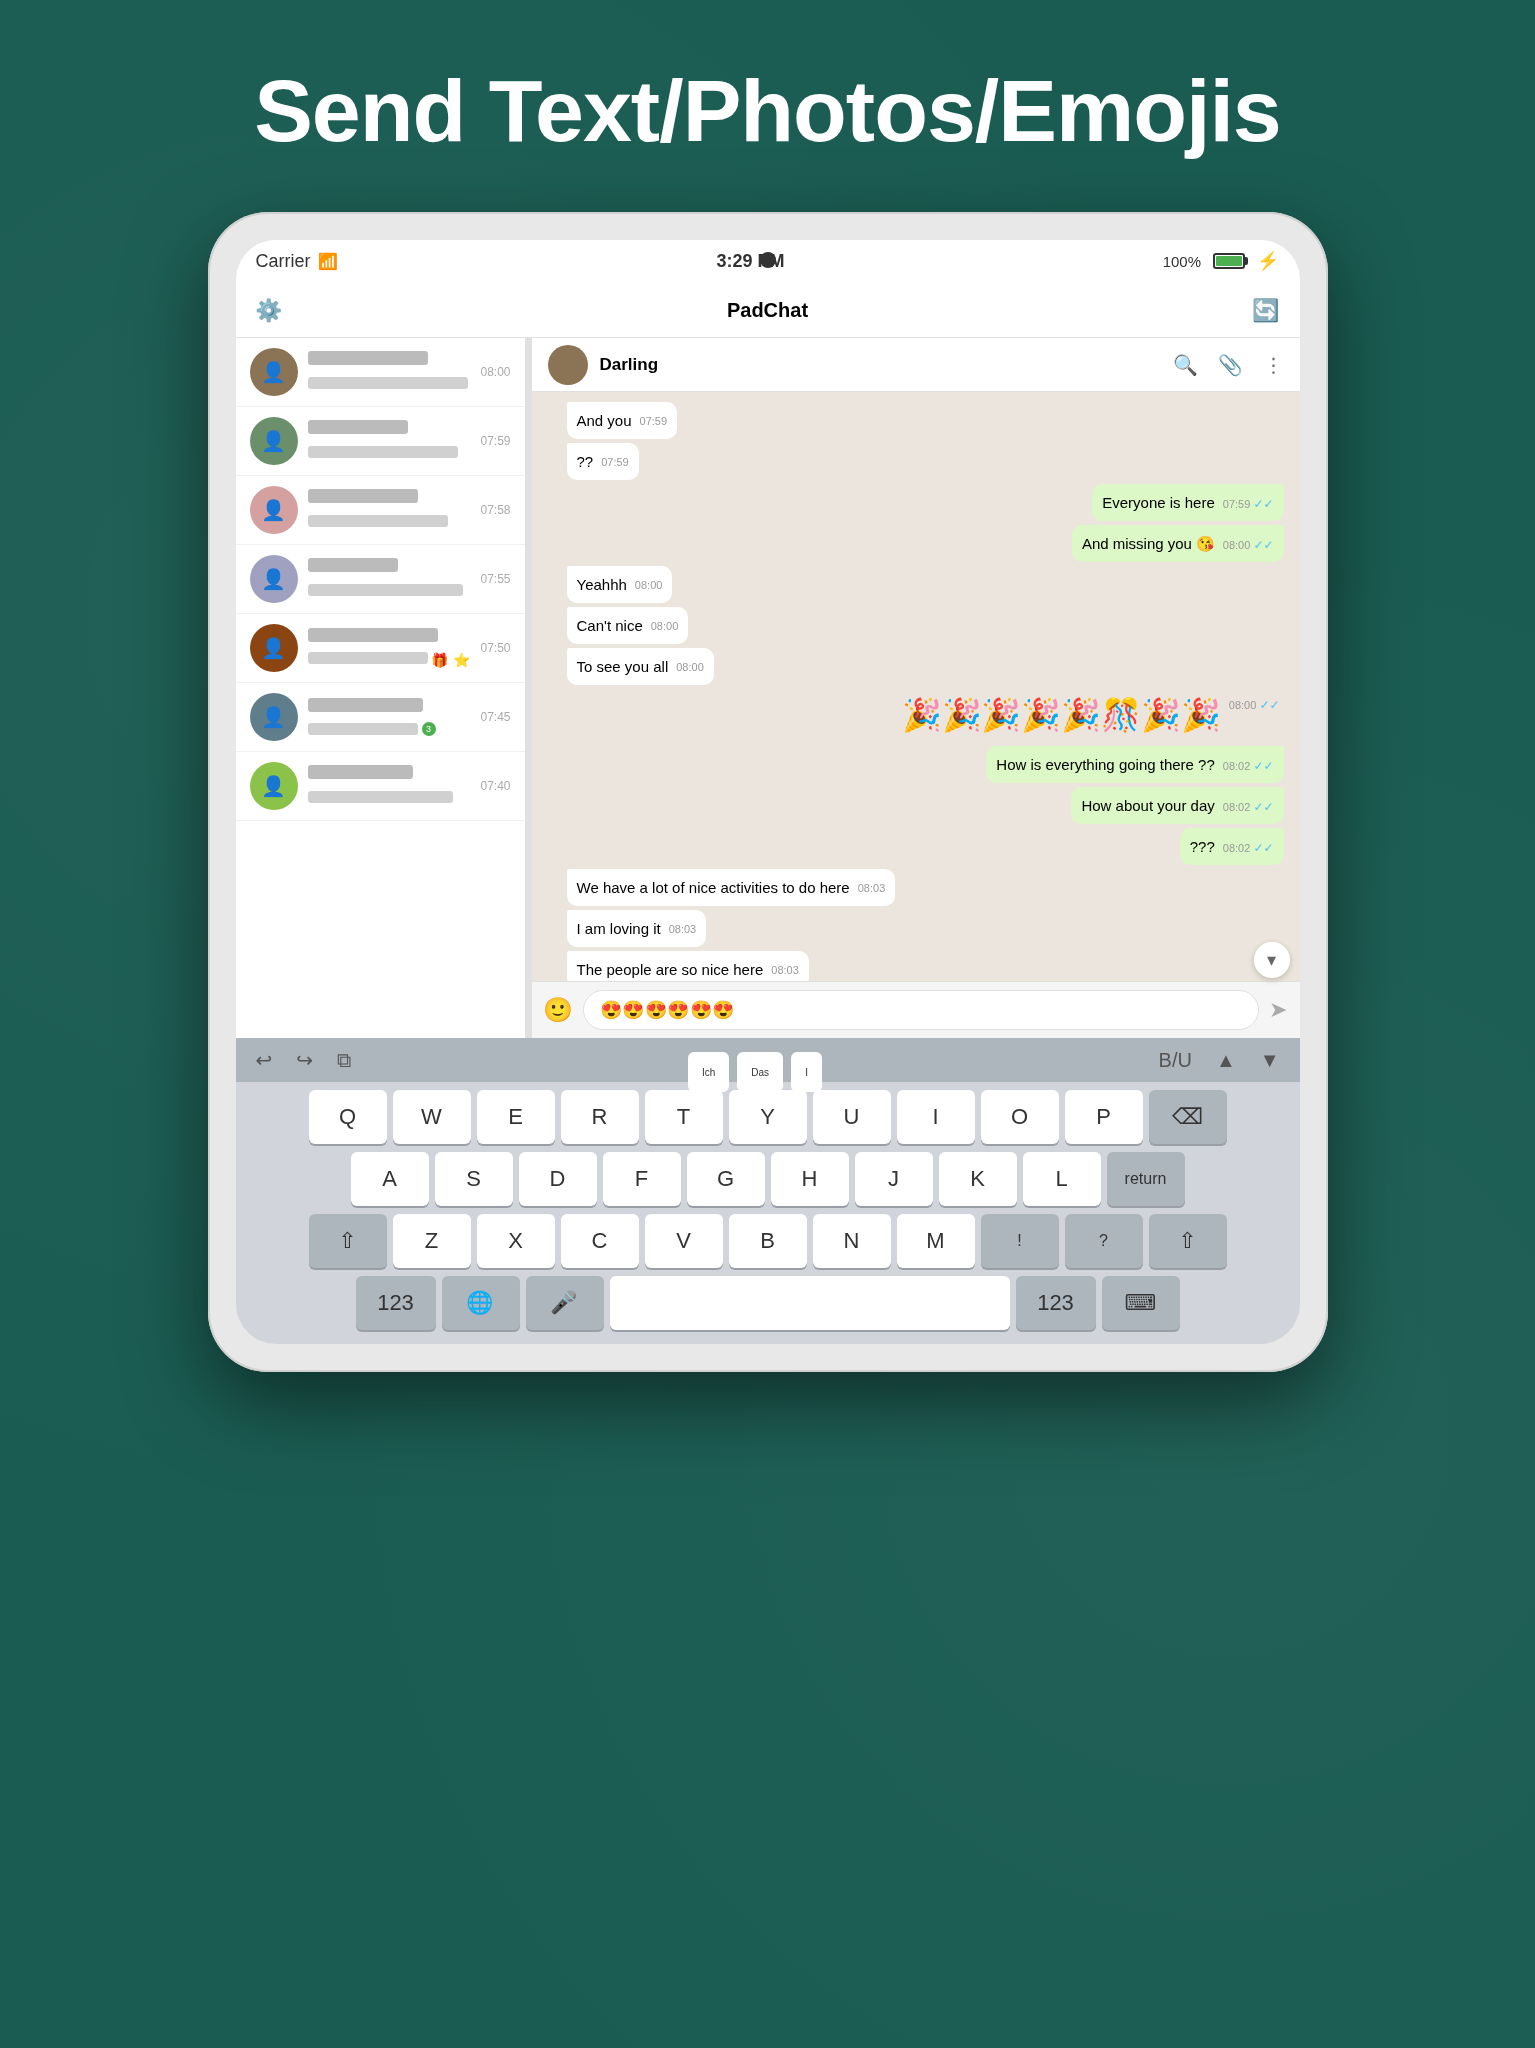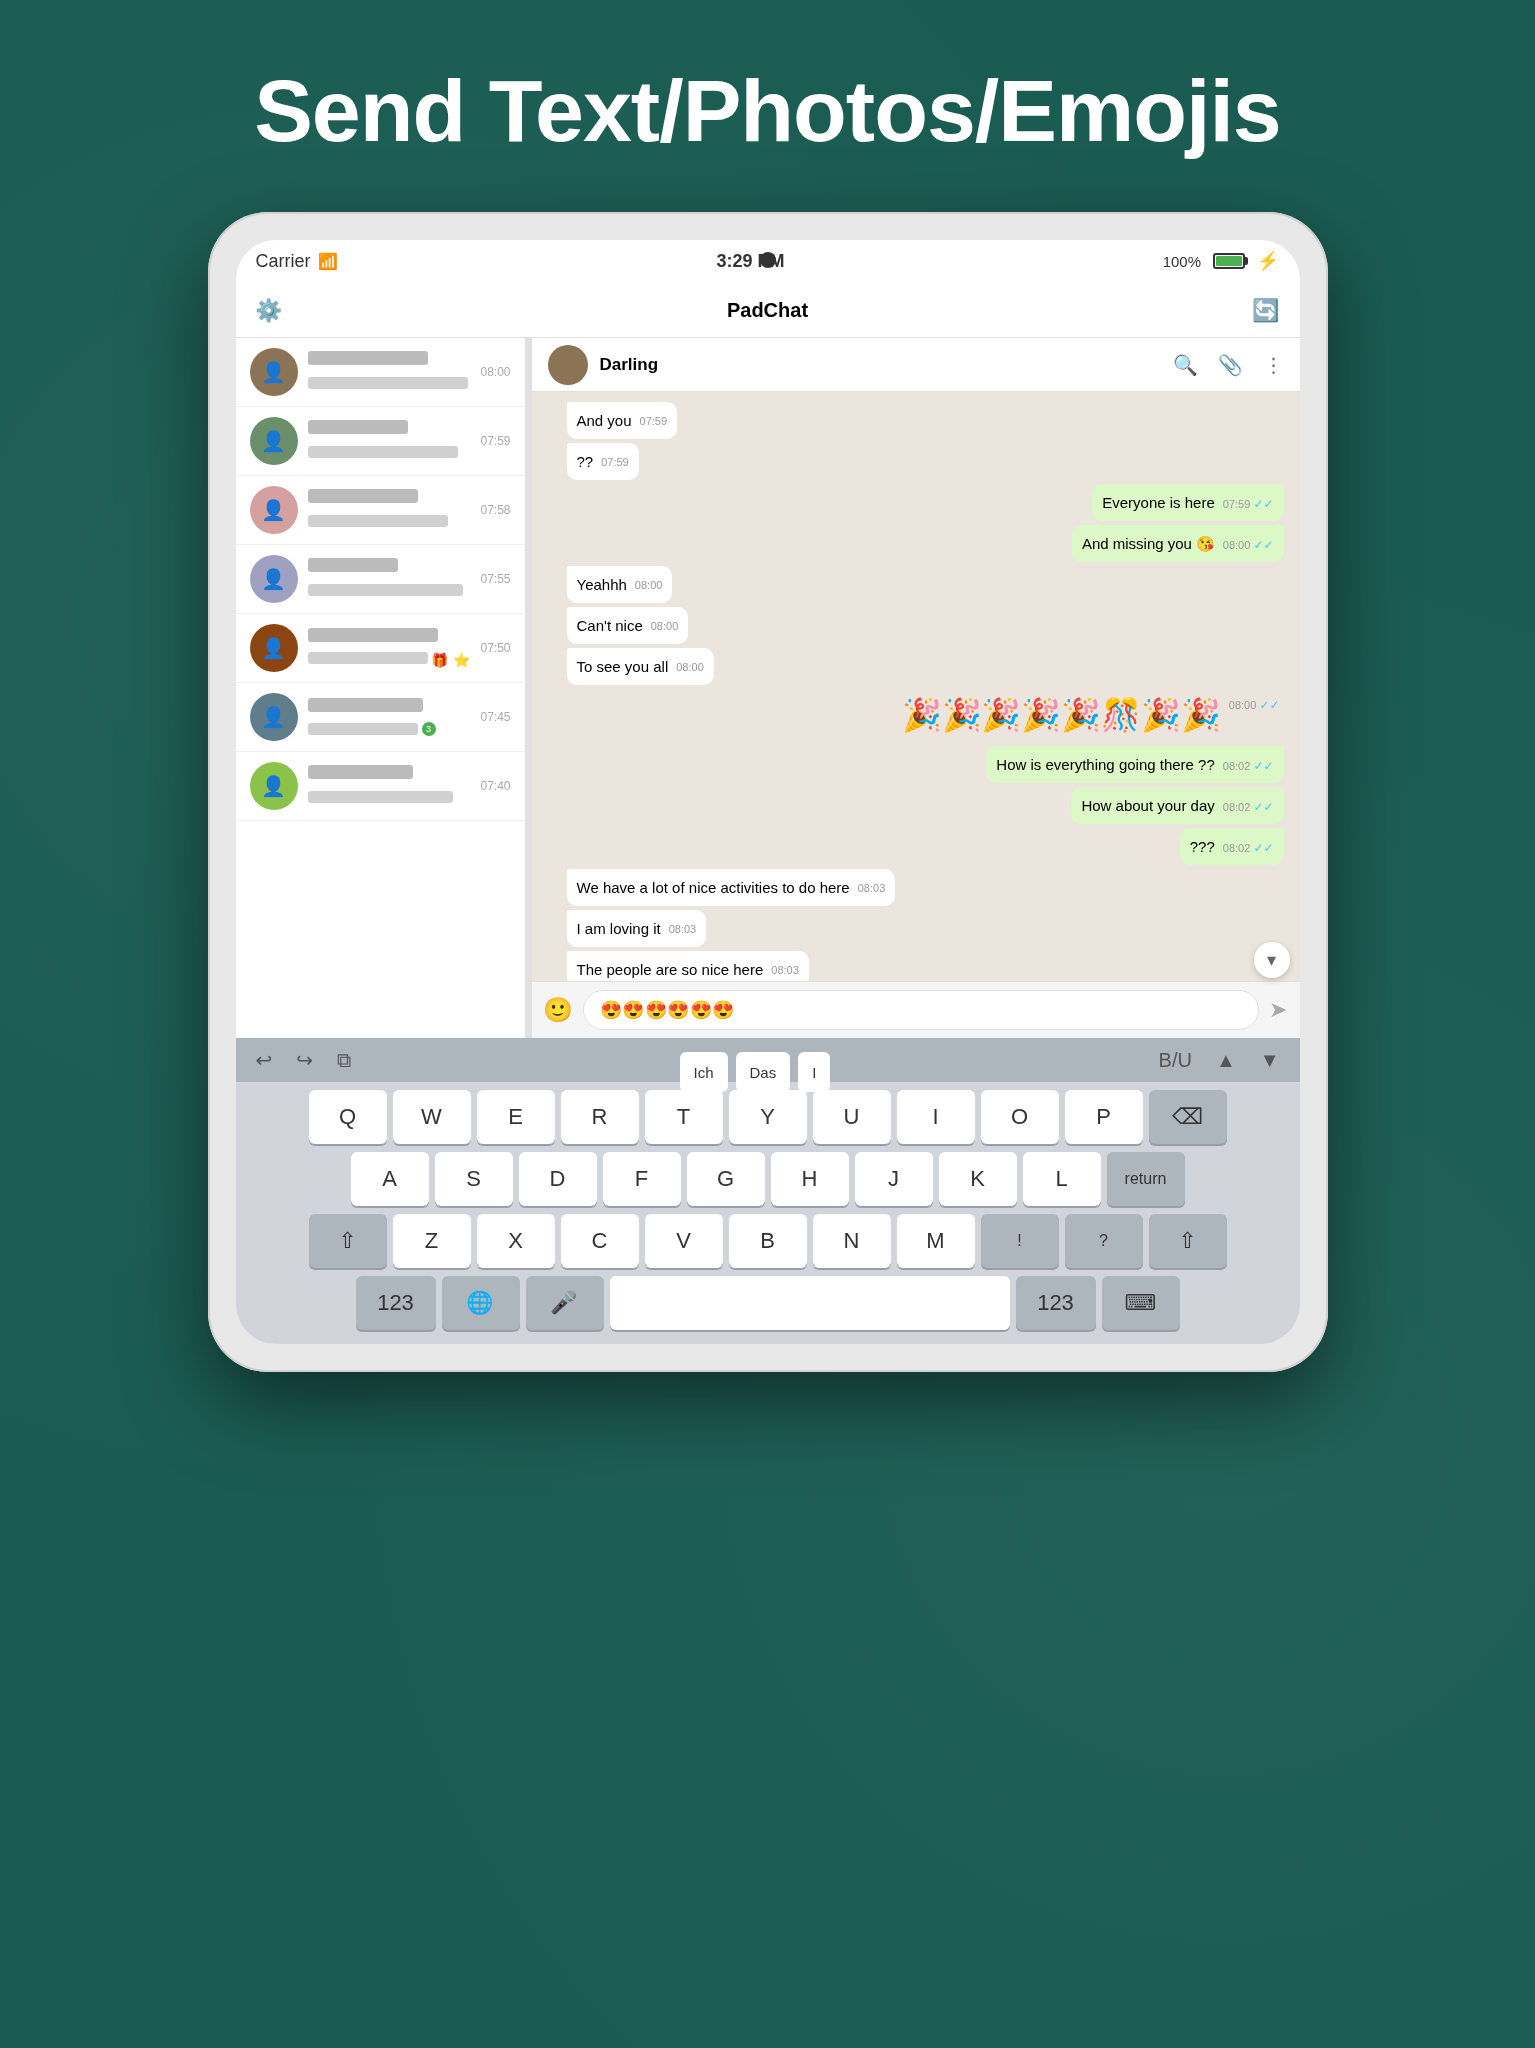--- a/index.html
+++ b/index.html
@@ -314,21 +314,21 @@
       display: flex;
       align-items: center;
       padding: 0 12px;
       gap: 8px;
     }
 
     .toolbar-btn {
       background: white;
       border-radius: 6px;
       padding: 4px 14px;
-      font-size: 15px;
+      font-size: 10px;
       color: #333;
       height: 40px;
       display: flex;
       align-items: center;
       cursor: pointer;
       margin-top: 24px;
     }
 
     .toolbar-spacer { flex: 1; }
     .toolbar-icon { font-size: 20px; color: #555; cursor: pointer; padding: 4px 8px; }

